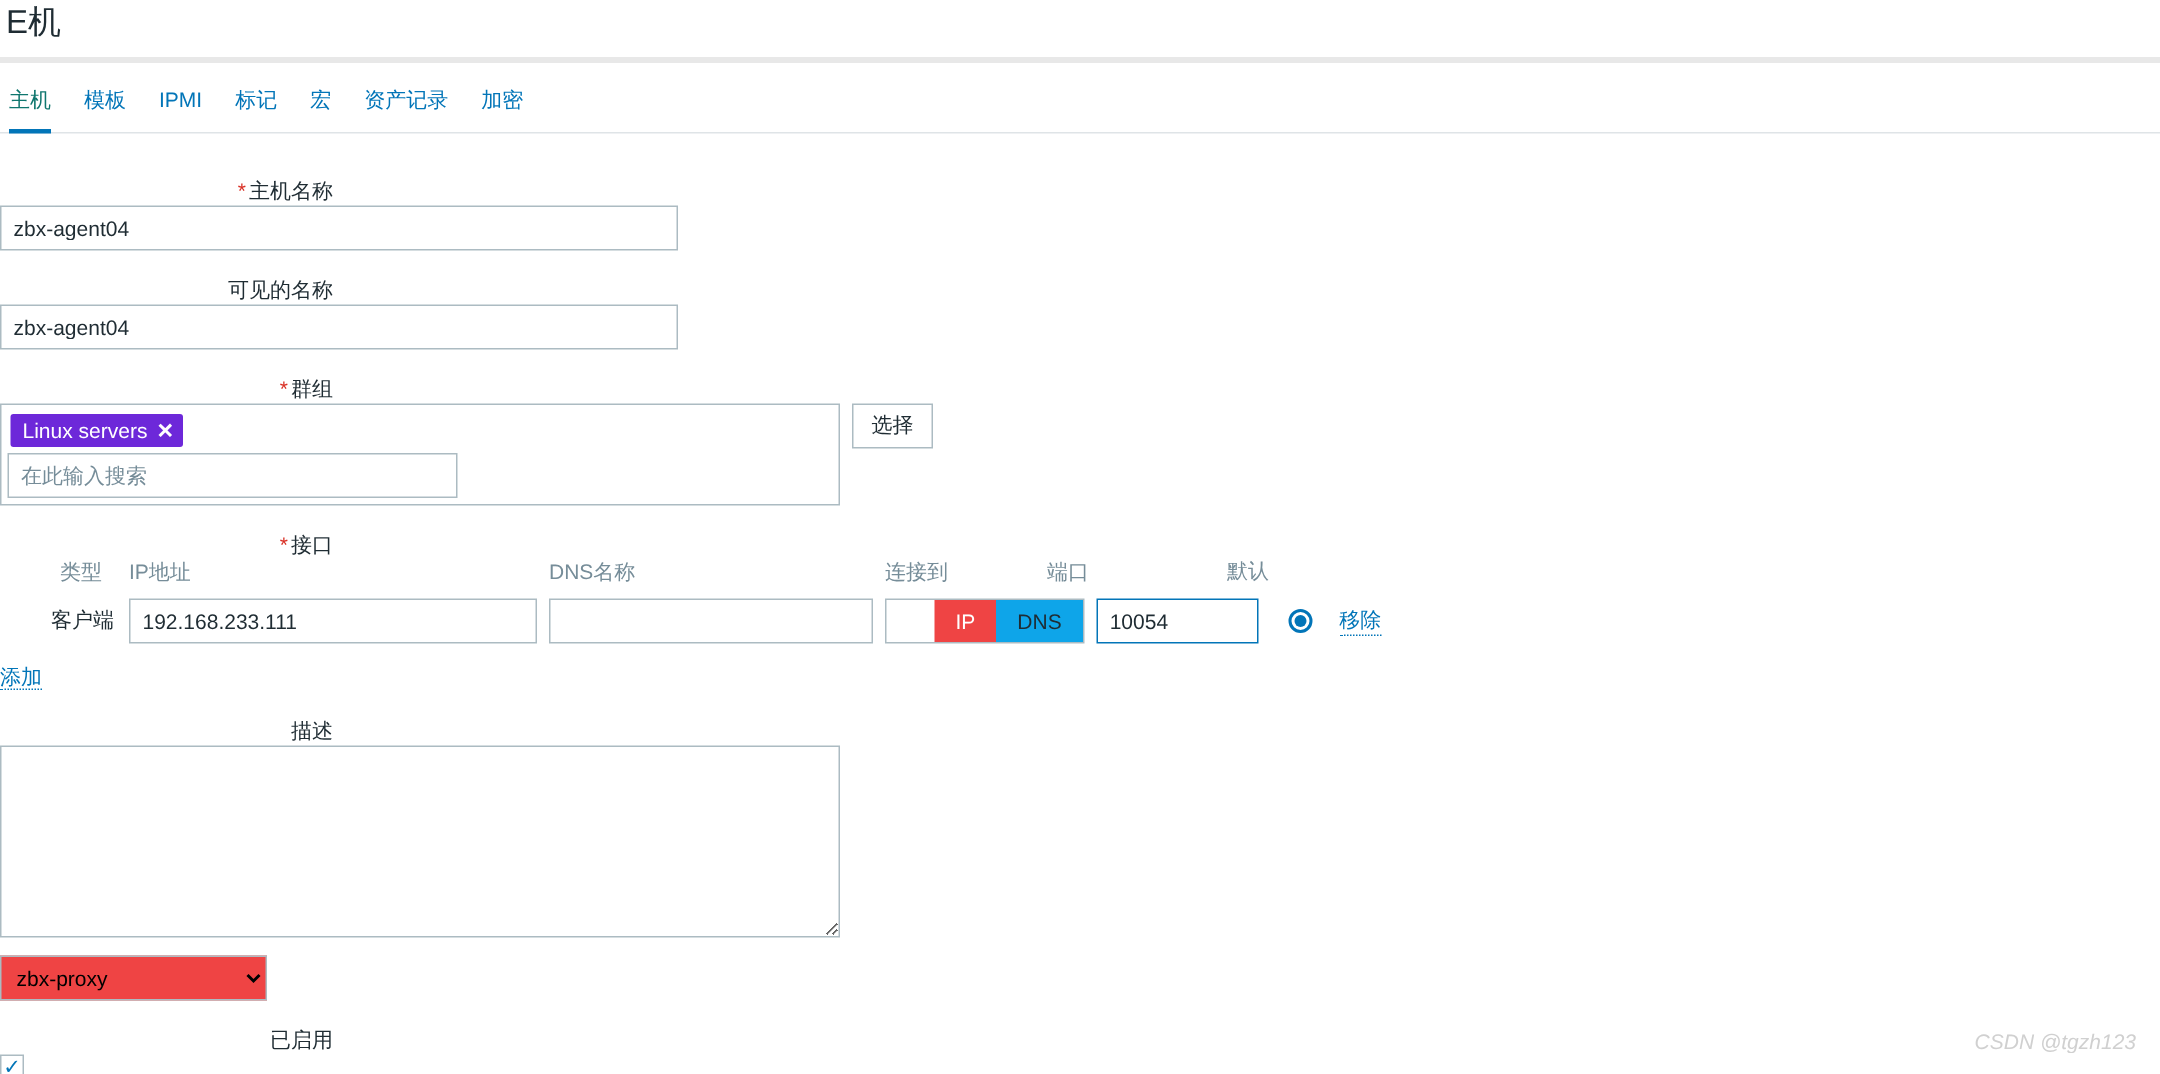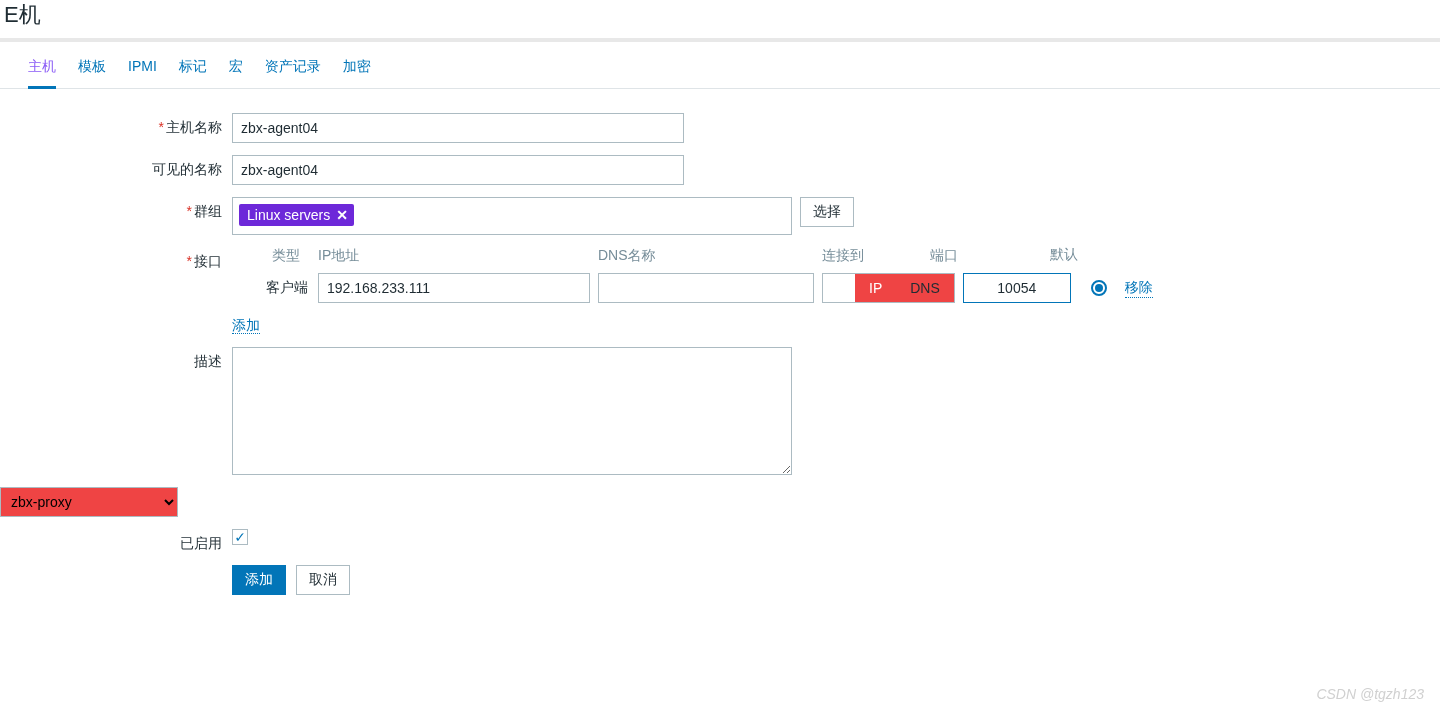--- a/index.html
+++ b/index.html
@@ -1,23 +1,23 @@
 <!DOCTYPE html>
 <html><head>
 <meta charset="utf-8">
 <style>
   * { box-sizing: border-box; }
   html, body { margin: 0; padding: 0; font-family: Arial, "Microsoft YaHei", sans-serif; font-size: 13px; color: #1f2c33; background: #fff; width: 1440px; }
   .page-title { font-size: 22px; padding: 0 0 8px 4px; color: #1f2c33; }
   .separator { height: 4px; background: #e8e8e8; width: 100%; }
   .tabs { display: flex; gap: 22px; padding: 12px 6px 0 6px; border-bottom: 1px solid #dfe4e7; }
   .tab { color: #0275b8; padding: 4px 0 10px 0; cursor: pointer; font-size: 14px; }
-  .tab.active { color: #8b5cf6; border-bottom: 3px solid #0275b8; margin-bottom: -1px; margin-left: 22px; }
+  .tab.active { color: #0f766e; border-bottom: 3px solid #0275b8; margin-bottom: -1px; }
   .form { padding: 24px 0 0 0; }
-  .row { display: flex; align-items: flex-start; margin-bottom: 12px; }
+  .row { display: flex; align-items: flex-start; margin-bottom: 12px; flex-direction: column; }
   .label-cell { width: 232px; text-align: right; padding-right: 10px; padding-top: 6px; font-size: 14px; color: #1f2c33; }
   .req { color: #d93025; margin-right: 2px; }
   .field-cell { display: flex; flex-wrap: wrap; align-items: flex-start; gap: 8px; }
   input[type=text], .txtbox { height: 30px; border: 1px solid #acbbc2; padding: 0 8px; font-size: 14px; color: #1f2c33; background: #fff; }
   input[type=text]:focus, .txtbox.focus { outline: none; border-color: #0275b8; }
   .w560 { width: 452px; }
   .tags-input { width: 560px; border: 1px solid #acbbc2; background: #fff; padding: 4px 4px 4px 4px; }
   .tag { display: inline-flex; align-items: flex-end; background: #6d28d9; color: #fff; border-radius: 2px; padding: 3px 6px 3px 8px; font-size: 14px; margin: 2px 4px 4px 2px; }
   .tag .x { margin-left: 6px; font-weight: bold; cursor: pointer; }
   .tags-search { border: none; outline: none; font-size: 14px; color: #1f2c33; padding: 4px 4px; width: 300px; }
@@ -29,23 +29,23 @@
   .col-ip     { width: 280px; }
   .col-dns    { width: 224px; }
   .col-conn   { width: 108px; }
   .col-port   { width: 116px; }
   .col-def    { width: 36px; text-align: center; line-height: 14px; }
   .iface-row { display: flex; align-items: center; gap: 0; }
   .client-lbl { width: 86px; text-align: right; padding-right: 10px; font-size: 14px; }
   .ip-input  { width: 272px; margin-right: 8px; }
   .dns-input { width: 216px; margin-right: 8px; }
   .seg { display: inline-flex; border: 1px solid #acbbc2; height: 30px; margin-right: 8px; }
-  .seg button { border: none; background: #ef4444; padding: 0 14px; font-size: 14px; cursor: pointer; color: #1f2c33; }
+  .seg button { border: none; background: #0ea5e9; padding: 0 14px; font-size: 14px; cursor: pointer; color: #1f2c33; }
   .seg button.on { background: #ef4444; color: #fff; margin-left: 32px; }
-  .port-input { width: 108px; border-color: #0275b8; margin-right: 12px; text-align: center; }
+  .port-input { width: 108px; border-color: #0275b8; margin-right: 12px; }
   .radio-wrap { width: 32px; display: flex; justify-content: center; }
   .radio { width: 16px; height: 16px; border: 2px solid #0275b8; border-radius: 50%; display: inline-flex; align-items: center; justify-content: center; }
   .radio .dot { width: 8px; height: 8px; background: #0275b8; border-radius: 50%; }
   .link { color: #0275b8; cursor: pointer; border-bottom: 1px dotted #0275b8; font-size: 14px; }
   textarea { width: 560px; height: 128px; border: 1px solid #acbbc2; resize: both; font-size: 14px; padding: 6px; font-family: inherit; }
   select { width: 178px; height: 30px; border: 1px solid #acbbc2; background: #ef4444; font-size: 14px; padding: 0 6px; }
   .checkbox { width: 16px; height: 16px; border: 1px solid #acbbc2; display: inline-flex; align-items: center; justify-content: center; color: #0275b8; font-size: 14px; line-height: 1; }
   .actions { display: flex; gap: 10px; }
   .watermark { position: fixed; right: 16px; bottom: 14px; color: #d0d0d0; font-size: 14px; font-style: italic; }
 </style>
@@ -82,20 +82,21 @@
   </div>
 
   <div class="row">
     <div class="label-cell"><span class="req">*</span><span>群组</span></div>
     <div class="field-cell">
       <div class="tags-input">
         <span class="tag">
           <span>Linux servers</span>
           <span class="x">✕</span>
         </span><br>
+        <input class="tags-search" type="text" placeholder="在此输入搜索" style="">
       </div>
       <button class="btn">选择</button>
     </div>
   </div>
 
   <div class="row">
     <div class="label-cell"><span class="req">*</span><span>接口</span></div>
     <div class="field-cell" style="display:block;">
       <div class="iface-headers">
         <div class="col-type">类型</div>

